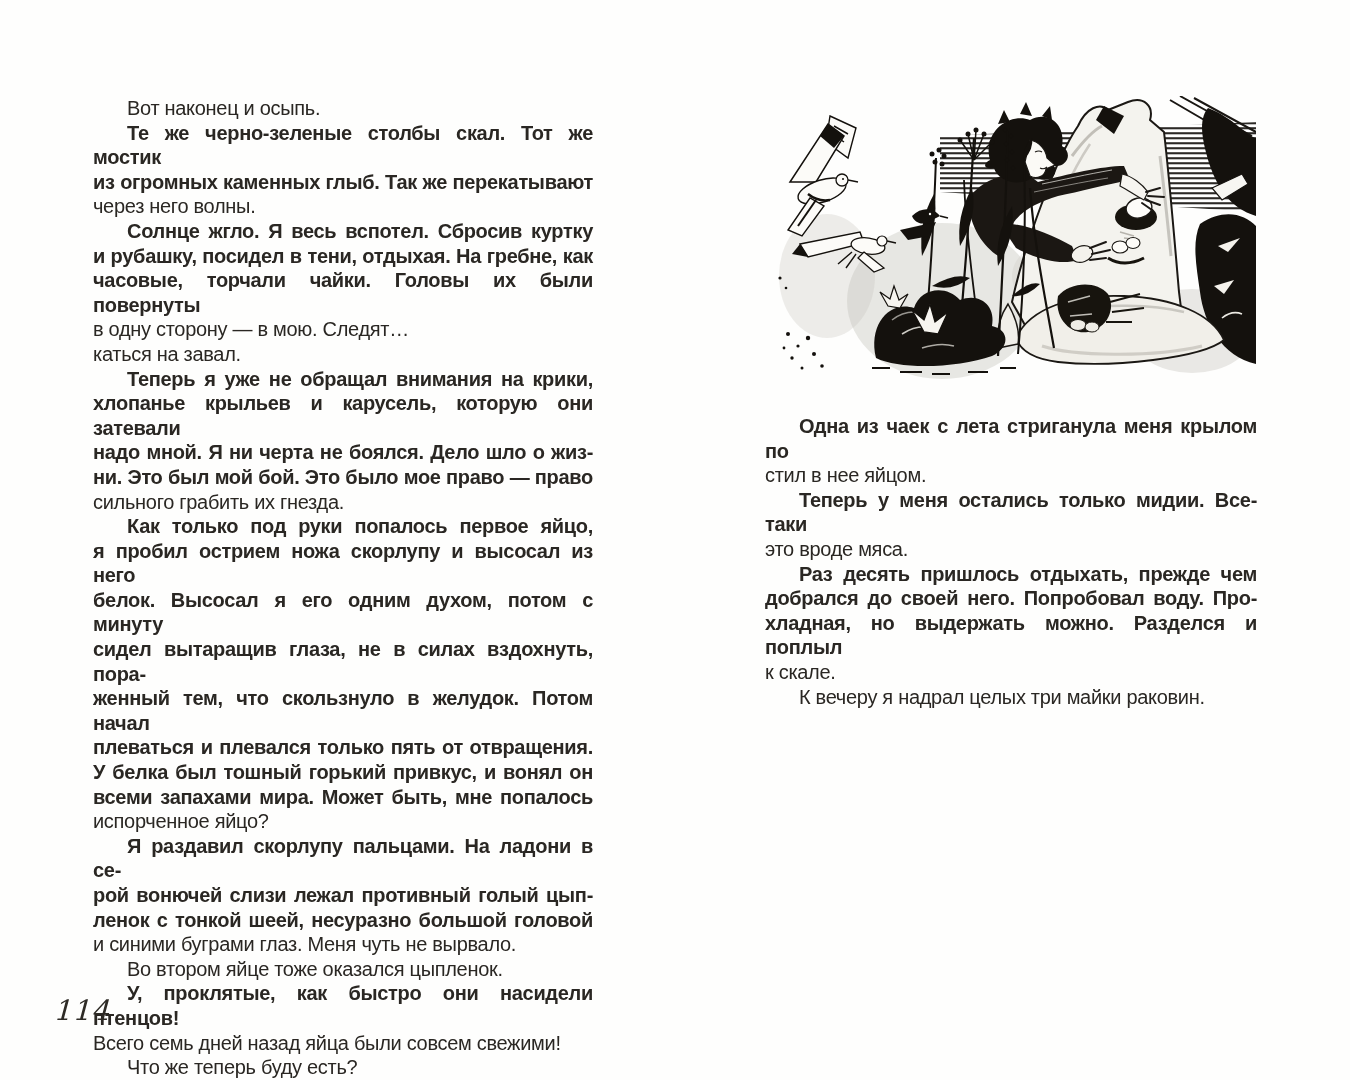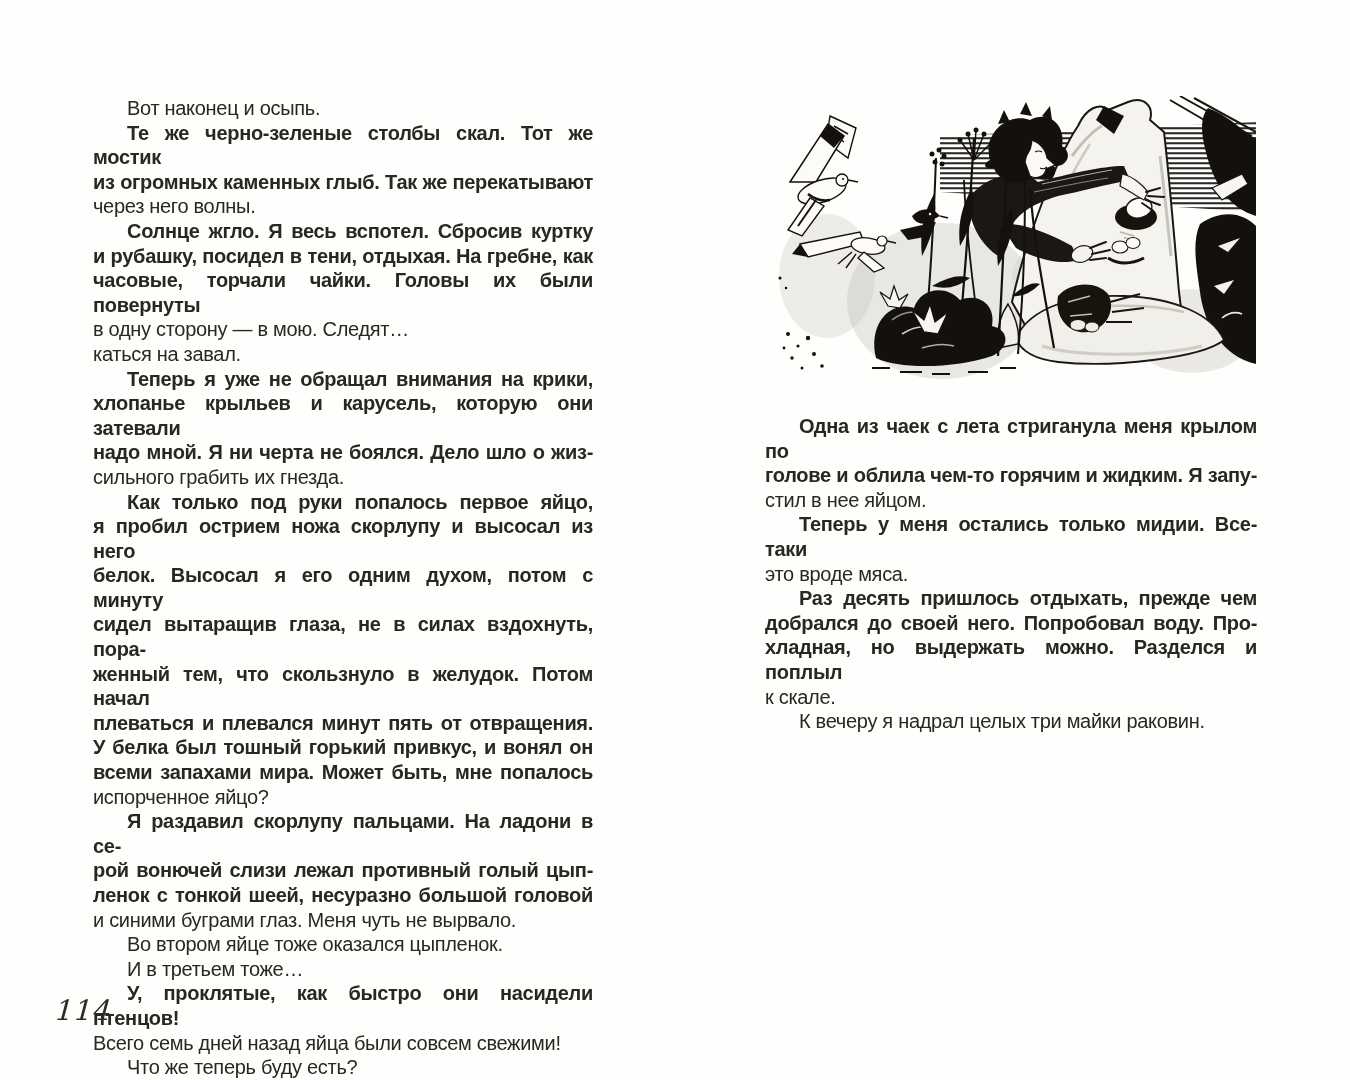--- a/index.html
+++ b/index.html
@@ -46,44 +46,42 @@
           <div class="line jst">часовые, торчали чайки. Головы их были повернуты</div>
           <div class="line">в одну сторону — в мою. Следят…</div>
         </div>
         <div class="para">
           <div class="line">каться на завал.</div>
         </div>
         <div class="para">
           <div class="line first jst">Теперь я уже не обращал внимания на крики,</div>
           <div class="line jst">хлопанье крыльев и карусель, которую они затевали</div>
           <div class="line jst">надо мной. Я ни черта не боялся. Дело шло о жиз-</div>
+          <div class="line jst">ни. Это был мой бой. Это было мое право — право</div>
           <div class="line">сильного грабить их гнезда.</div>
         </div>
         <div class="para">
           <div class="line first jst">Как только под руки попалось первое яйцо,</div>
           <div class="line jst">я пробил острием ножа скорлупу и высосал из него</div>
           <div class="line jst">белок. Высосал я его одним духом, потом с минуту</div>
           <div class="line jst">сидел вытаращив глаза, не в силах вздохнуть, пора-</div>
           <div class="line jst">женный тем, что скользнуло в желудок. Потом начал</div>
-          <div class="line jst">плеваться и плевался минут пять от отвращения.</div>
+          <div class="line jst">плеваться и плевался только пять от отвращения.</div>
           <div class="line jst">У белка был тошный горький привкус, и вонял он</div>
           <div class="line jst">всеми запахами мира. Может быть, мне попалось</div>
           <div class="line">испорченное яйцо?</div>
         </div>
         <div class="para">
           <div class="line first jst">Я раздавил скорлупу пальцами. На ладони в се-</div>
           <div class="line jst">рой вонючей слизи лежал противный голый цып-</div>
           <div class="line jst">ленок с тонкой шеей, несуразно большой головой</div>
           <div class="line">и синими буграми глаз. Меня чуть не вырвало.</div>
         </div>
         <div class="para">
           <div class="line first">Во втором яйце тоже оказался цыпленок.</div>
-        </div>
-        <div class="para">
-          <div class="line first">И в третьем тоже…</div>
         </div>
         <div class="para">
           <div class="line first jst">У, проклятые, как быстро они насидели птенцов!</div>
           <div class="line">Всего семь дней назад яйца были совсем свежими!</div>
         </div>
         <div class="para">
           <div class="line first">Что же теперь буду есть?</div>
         </div>
       </div>
     <div class="page-number">114</div>
@@ -240,21 +238,20 @@
             <circle cx="12" cy="252" r="1.4"></circle>
           <circle cx="8" cy="182" r="1.6"></circle>
             <circle cx="14" cy="192" r="1.3"></circle>
         </g>
       </svg>
     </div>
 
     <div class="text-col" id="right-col">
         <div class="para">
           <div class="line first jst">Одна из чаек с лета стриганула меня крылом по</div>
-          <div class="line jst">голове и облила чем-то горячим и жидким. Я запу-</div>
           <div class="line">стил в нее яйцом.</div>
         </div>
         <div class="para">
           <div class="line first jst">Теперь у меня остались только мидии. Все-таки</div>
           <div class="line">это вроде мяса.</div>
         </div>
         <div class="para">
           <div class="line first jst">Раз десять пришлось отдыхать, прежде чем</div>
           <div class="line jst">добрался до своей него. Попробовал воду. Про-</div>
           <div class="line jst">хладная, но выдержать можно. Разделся и поплыл</div>

